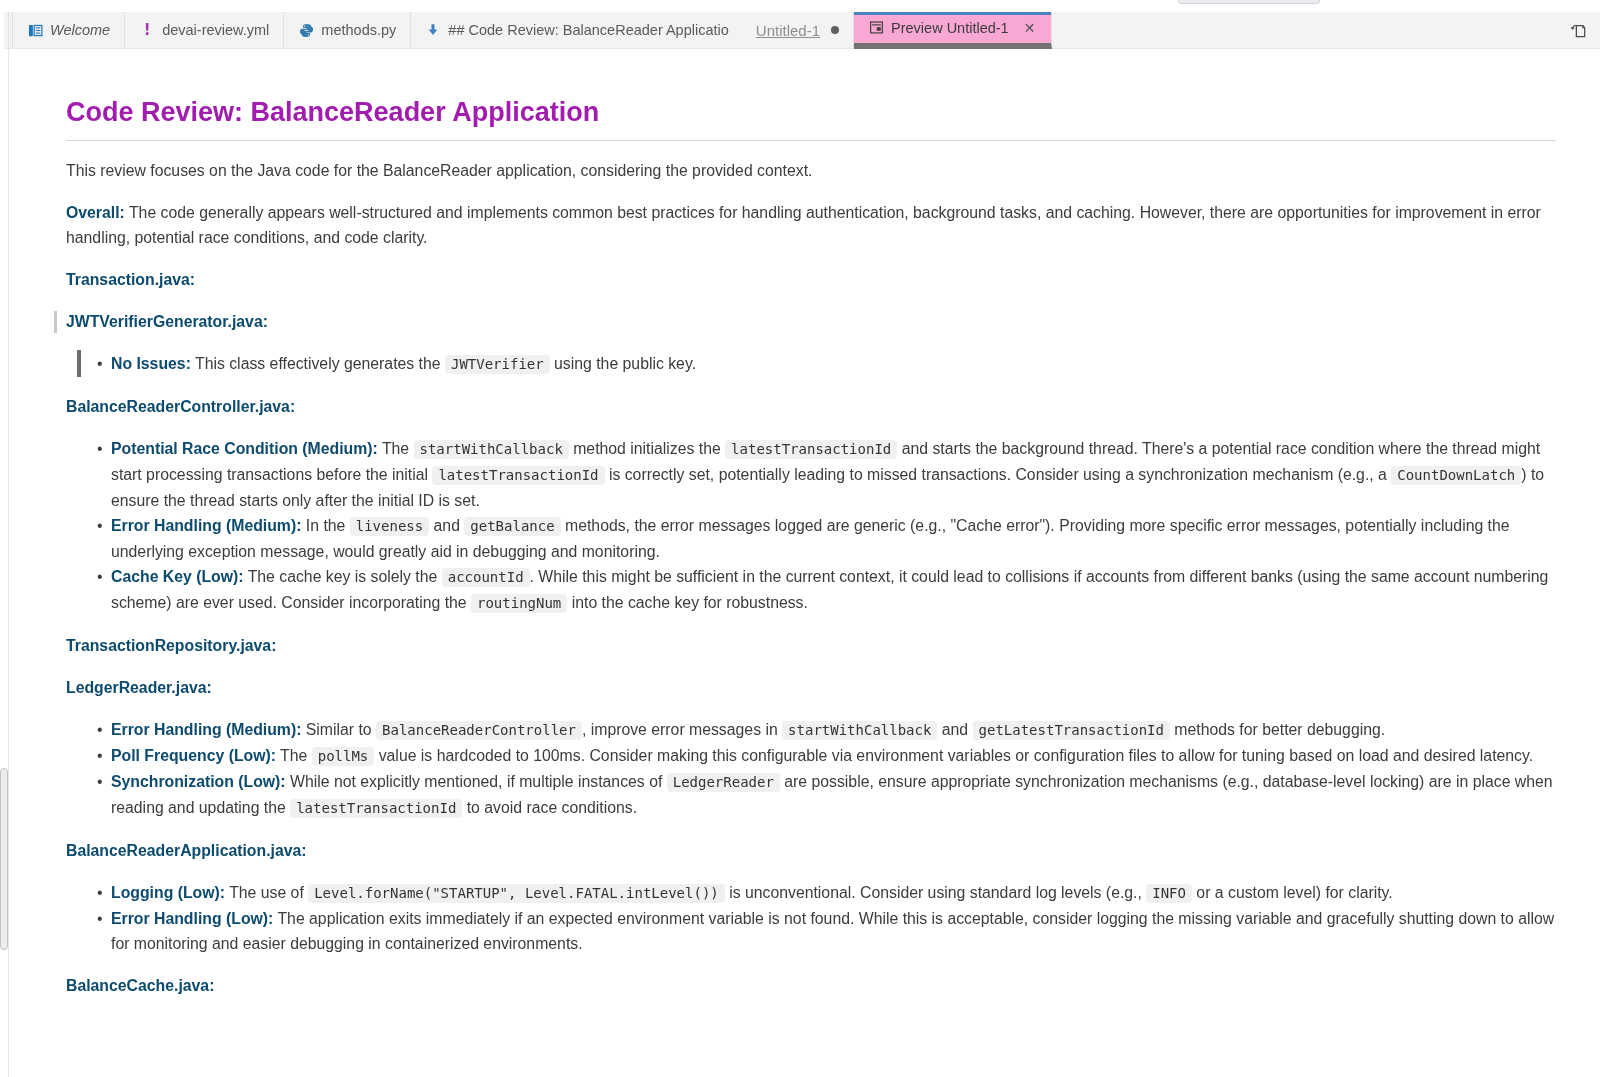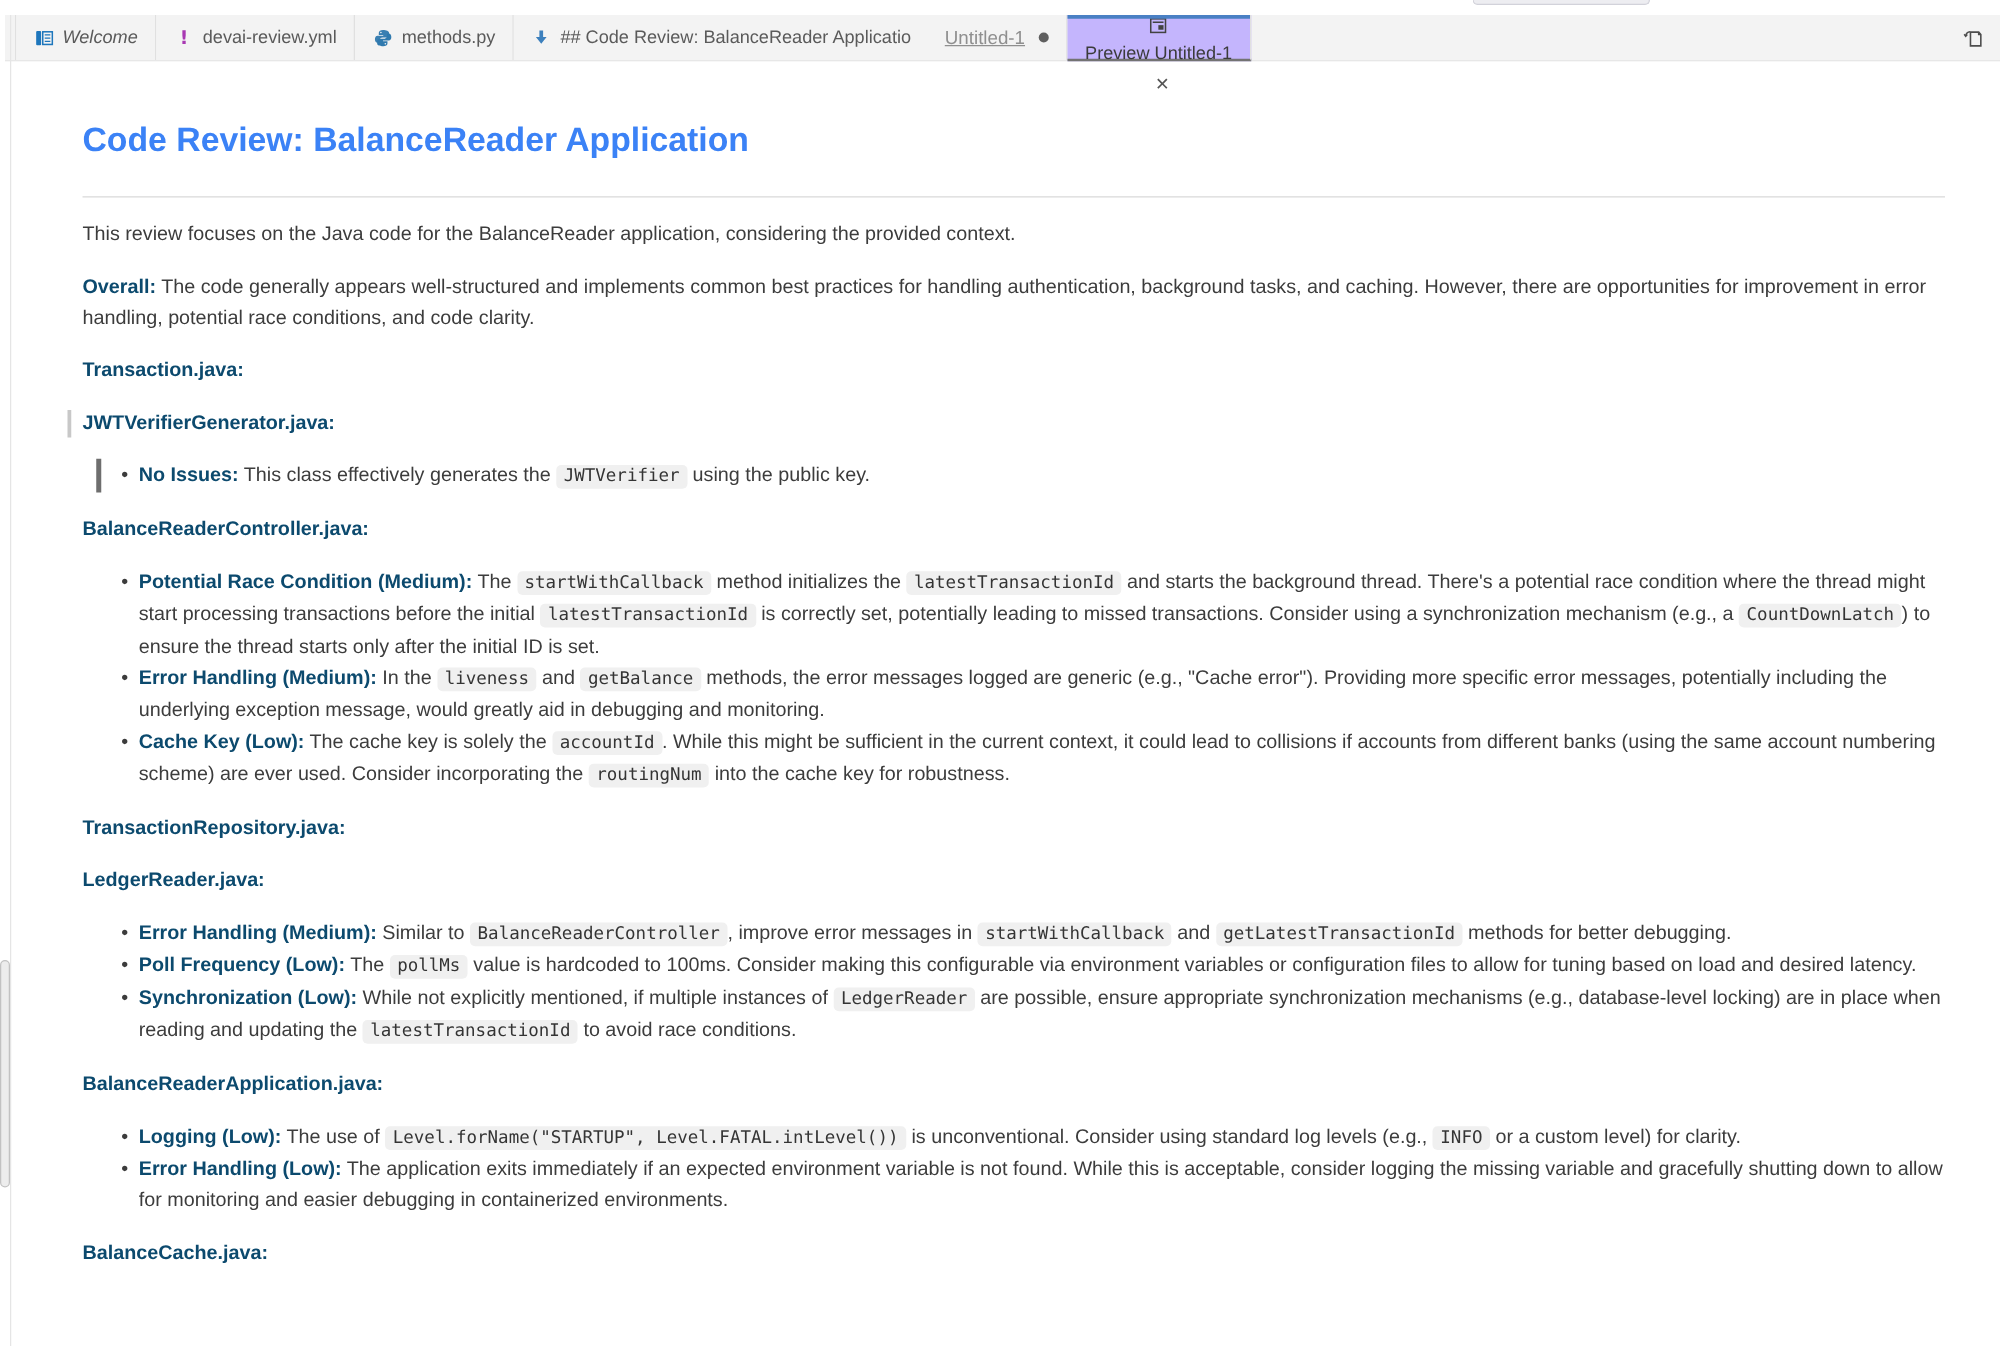--- a/index.html
+++ b/index.html
@@ -13,22 +13,22 @@
                     background:#ededf1; border:1px solid #d2d2da; border-top:none;
                     border-radius:0 0 4px 4px; }
 
   
   .tabbar { position:absolute; left:4px; top:12px; width:100%; height:37px; background:#f3f3f3;
             border-bottom:1px solid #e7e7e7; display:flex; align-items:stretch; }
   .tabbar-lead { width:9px; border-right:1px solid #e0e0e0; }
   .tab { display:flex; align-items:center; gap:7px; padding:0 14px; font-size:14.5px;
          color:#5a5a5a; border-right:1px solid #e0e0e0; background:#f3f3f3; cursor:pointer;
          position:relative; white-space:nowrap; }
-  .tab.active { background:#c4b5fd; color:#3b3b3b; border-bottom:2px solid #737373;
-                margin-bottom:-1px; z-index:2;flex-direction:column; }
+  .tab.active { background:#f9a8d4; color:#3b3b3b; border-bottom:6px solid #737373;
+                margin-bottom:-1px; z-index:2; }
   .tab.active::before { content:""; position:absolute; left:0; top:0; right:0; height:3px;
                         background:var(--accent,#4a80c4); }
   .tab .label { pointer-events:none; }
   .tab .italic { font-style:italic; }
   .tab .suffix { color:#8f8f8f; font-size:15px; margin-left:20px;text-decoration:underline; }
   .dirty-dot { width:8px; height:8px; border-radius:50%; background:#5f5f5f; margin-left:4px; }
   .close-x { margin-left:6px; color:#555; font-size:14px; line-height:1; padding:2px;
              border-radius:4px; }
   .tab-fill { flex:1; }
   .editor-actions { display:flex; align-items:center; padding-right:13px; }
@@ -40,22 +40,22 @@
 
   
   .gutter-line { position:absolute; left:8px; top:12px; bottom:0; width:1px; background:#e5e5e5; z-index:1; }
   .scroll-thumb { position:absolute; left:0px; top:768px; width:8px; height:182px;
                   background:#ededed; border:1px solid #c2c2c2; border-radius:5px; z-index:3; }
 
   .preview { position:absolute; left:9px; top:50px; right:0; bottom:0; background:#fff;
              overflow:hidden; }
   .doc { padding:46px 44px 40px 57px; color:#3c3c3c; font-size:15.8px; line-height:25px; }
 
-  .doc h1 { font-size:27px; line-height:32px; font-weight:700; color:#3b82f6;
-            padding-bottom:29px; border-bottom:1px solid #d9d9d9; margin-bottom:14px; }
+  .doc h1 { font-size:27px; line-height:32px; font-weight:700; color:#a21caf;
+            padding-bottom:12px; border-bottom:1px solid #d9d9d9; margin-bottom:14px; }
   .doc p { margin:17px 0; }
   .doc p.label { font-weight:400; color:#262626; position:relative; }
   .doc ul { margin:17px 0; padding-left:45px; list-style:none; }
   .doc li { position:relative; margin:0; }
   .doc li::before { content:"•"; position:absolute; left:-14px; color:#3c3c3c; }
   .doc strong { color:#0c4a6e; }
   .doc code { font-family:"DejaVu Sans Mono","Liberation Mono",monospace; font-size:14px;
               background:var(--code-bg,#f0f0f0); color:#343434; padding:1px 6px 2px;
               border-radius:4px; }
   .marker-light { position:absolute; left:-12px; top:2px; width:3px; height:22px; background:#c8c8c8; }

